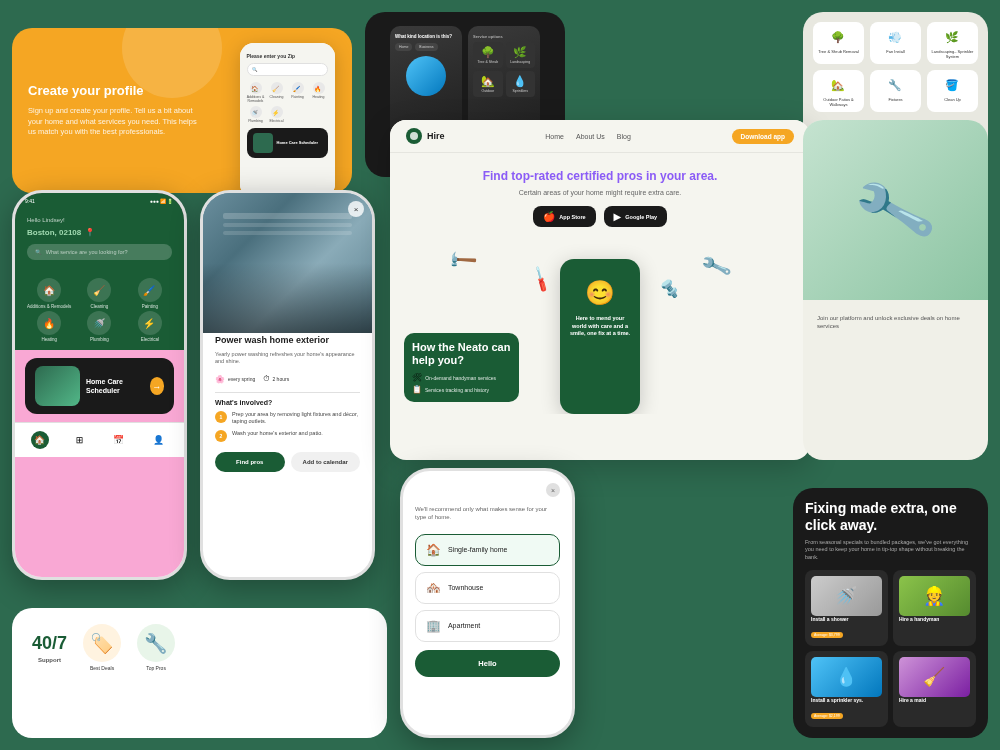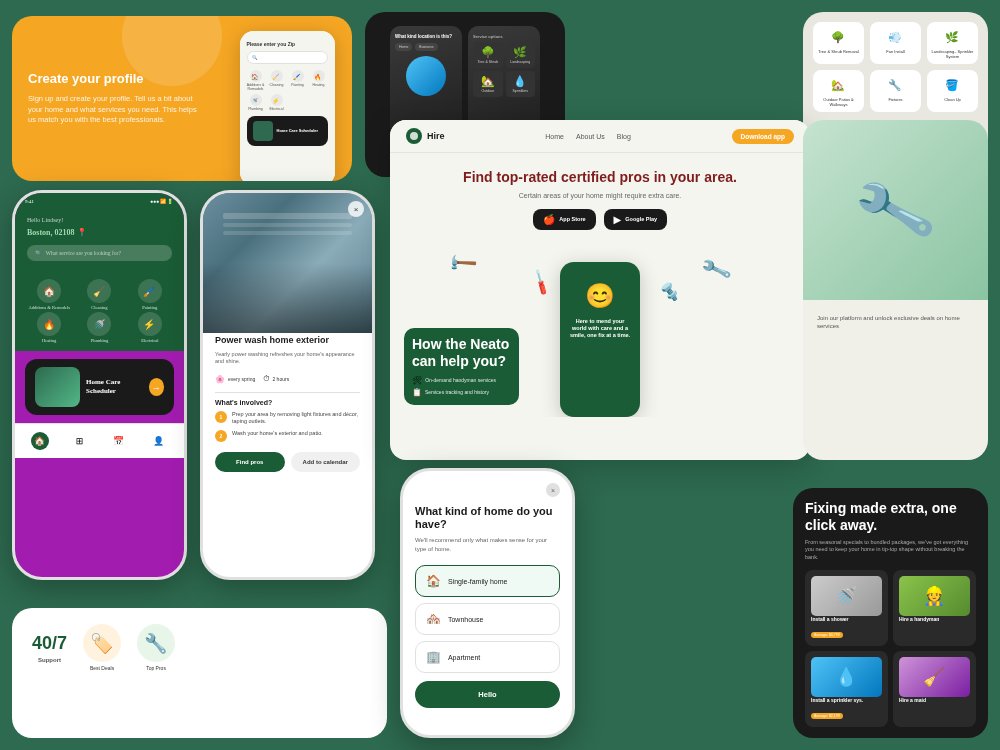--- a/index.html
+++ b/index.html
@@ -16,21 +16,21 @@
     .collage {
       width: 1000px;
       height: 750px;
       position: relative;
       background: #2d6a4f;
     }
 
     
     .card-orange {
       position: absolute;
-      top: 16px; left: 12px;
+      top: 28px; left: 12px;
       width: 340px; height: 165px;
       background: #f5a623;
       border-radius: 20px;
       overflow: hidden;
       display: flex;
       align-items: stretch;
     }
     .card-orange-text {
       padding: 18px 16px;
       flex: 1;
@@ -236,24 +236,23 @@
       position: absolute;
       top: 190px; left: 12px;
       width: 175px; height: 390px;
       background: #fff;
       border-radius: 30px;
       overflow: hidden;
       box-shadow: 0 8px 30px rgba(0,0,0,0.3);
       border: 3px solid #e0e0e0;
     }
     .green-phone-screen {
-      background: #a21caf;
+      background: #f9a8d4;
       height: 100%;
       overflow: hidden;
-      font-family: Liberation Serif, serif;
     }
     .gp-status-bar {
       background: #1a5c35;
       padding: 5px 10px;
       display: flex;
       justify-content: space-between;
       align-items: center;
     }
     .gp-status-bar span { color: #fff; font-size: 5px; }
     .gp-header {
@@ -456,23 +455,23 @@
       padding: 4px 9px;
       font-size: 6.5px;
       color: #fff;
       font-weight: 600;
     }
     .desktop-hero {
       padding: 16px 16px 0;
       text-align: center;
     }
     .desktop-hero h1 {
-      font-size: 14px;
+      font-size: 12px;
       font-weight: 800;
-      color: #7f1d1d;
+      color: #8b5cf6;
       line-height: 1.2;
       margin-bottom: 6px;
     }
     .desktop-hero p {
       font-size: 7px;
       color: #666;
       margin-bottom: 10px;
     }
     .desktop-store-btns {
       display: flex;
@@ -897,21 +896,21 @@
       <div style="position:absolute;left:90px;bottom:20px;font-size:16px;transform:rotate(20deg);">📌</div>
 
       <div style="position:absolute;left:50%;transform:translateX(-50%);bottom:0;width:80px;height:155px;background:#1a5c35;border-radius:14px;overflow:hidden;box-shadow:0 4px 20px rgba(0,0,0,0.2);">
         <div style="padding:10px 8px;">
           <div style="font-size:24px;text-align:center;margin-top:10px;">😊</div>
           <div style="font-size:5.5px;color:#fff;text-align:center;font-weight:700;margin-top:8px;line-height:1.3;">Here to mend your world with care and a smile, one fix at a time.</div>
         </div>
       </div>
 
       <div style="position:absolute;left:14px;bottom:12px;width:115px;background:#1a5c35;border-radius:10px;padding:8px;">
-        <div style="font-size:14px;font-weight:700;color:#fff;line-height:1.2;margin-bottom:6px;">How the Neato
+        <div style="font-size:11px;font-weight:700;color:#fff;line-height:1.2;margin-bottom:6px;">How the Neato
 can help you?</div>
         <div style="display:flex;align-items:center;gap:3px;margin-bottom:3px;">
           <span style="font-size:8px;">🛠</span>
           <span style="font-size:5px;color:rgba(255,255,255,0.85);">On-demand handyman services</span>
         </div>
         <div style="display:flex;align-items:center;gap:3px;">
           <span style="font-size:8px;">📋</span>
           <span style="font-size:5px;color:rgba(255,255,255,0.85);">Services tracking and history</span>
         </div>
       </div>
@@ -942,21 +941,20 @@
         <div style="font-size:5px;color:#333;text-align:center;">Top Pros</div>
       </div>
     </div>
   </div>
 
   <div class="card-hometype">
     <div class="ht-header">
       <div class="ht-close">×</div>
     </div>
     <div class="ht-content">
-      <div class="ht-title">What kind of home do you have?</div>
       <div class="ht-subtitle">We'll recommend only what makes sense for your type of home.</div>
       <div class="ht-option selected">
         <span class="ht-option-icon">🏠</span>
         <span class="ht-option-label">Single-family home</span>
       </div>
       <div class="ht-option">
         <span class="ht-option-icon">🏘️</span>
         <span class="ht-option-label">Townhouse</span>
       </div>
       <div class="ht-option">

